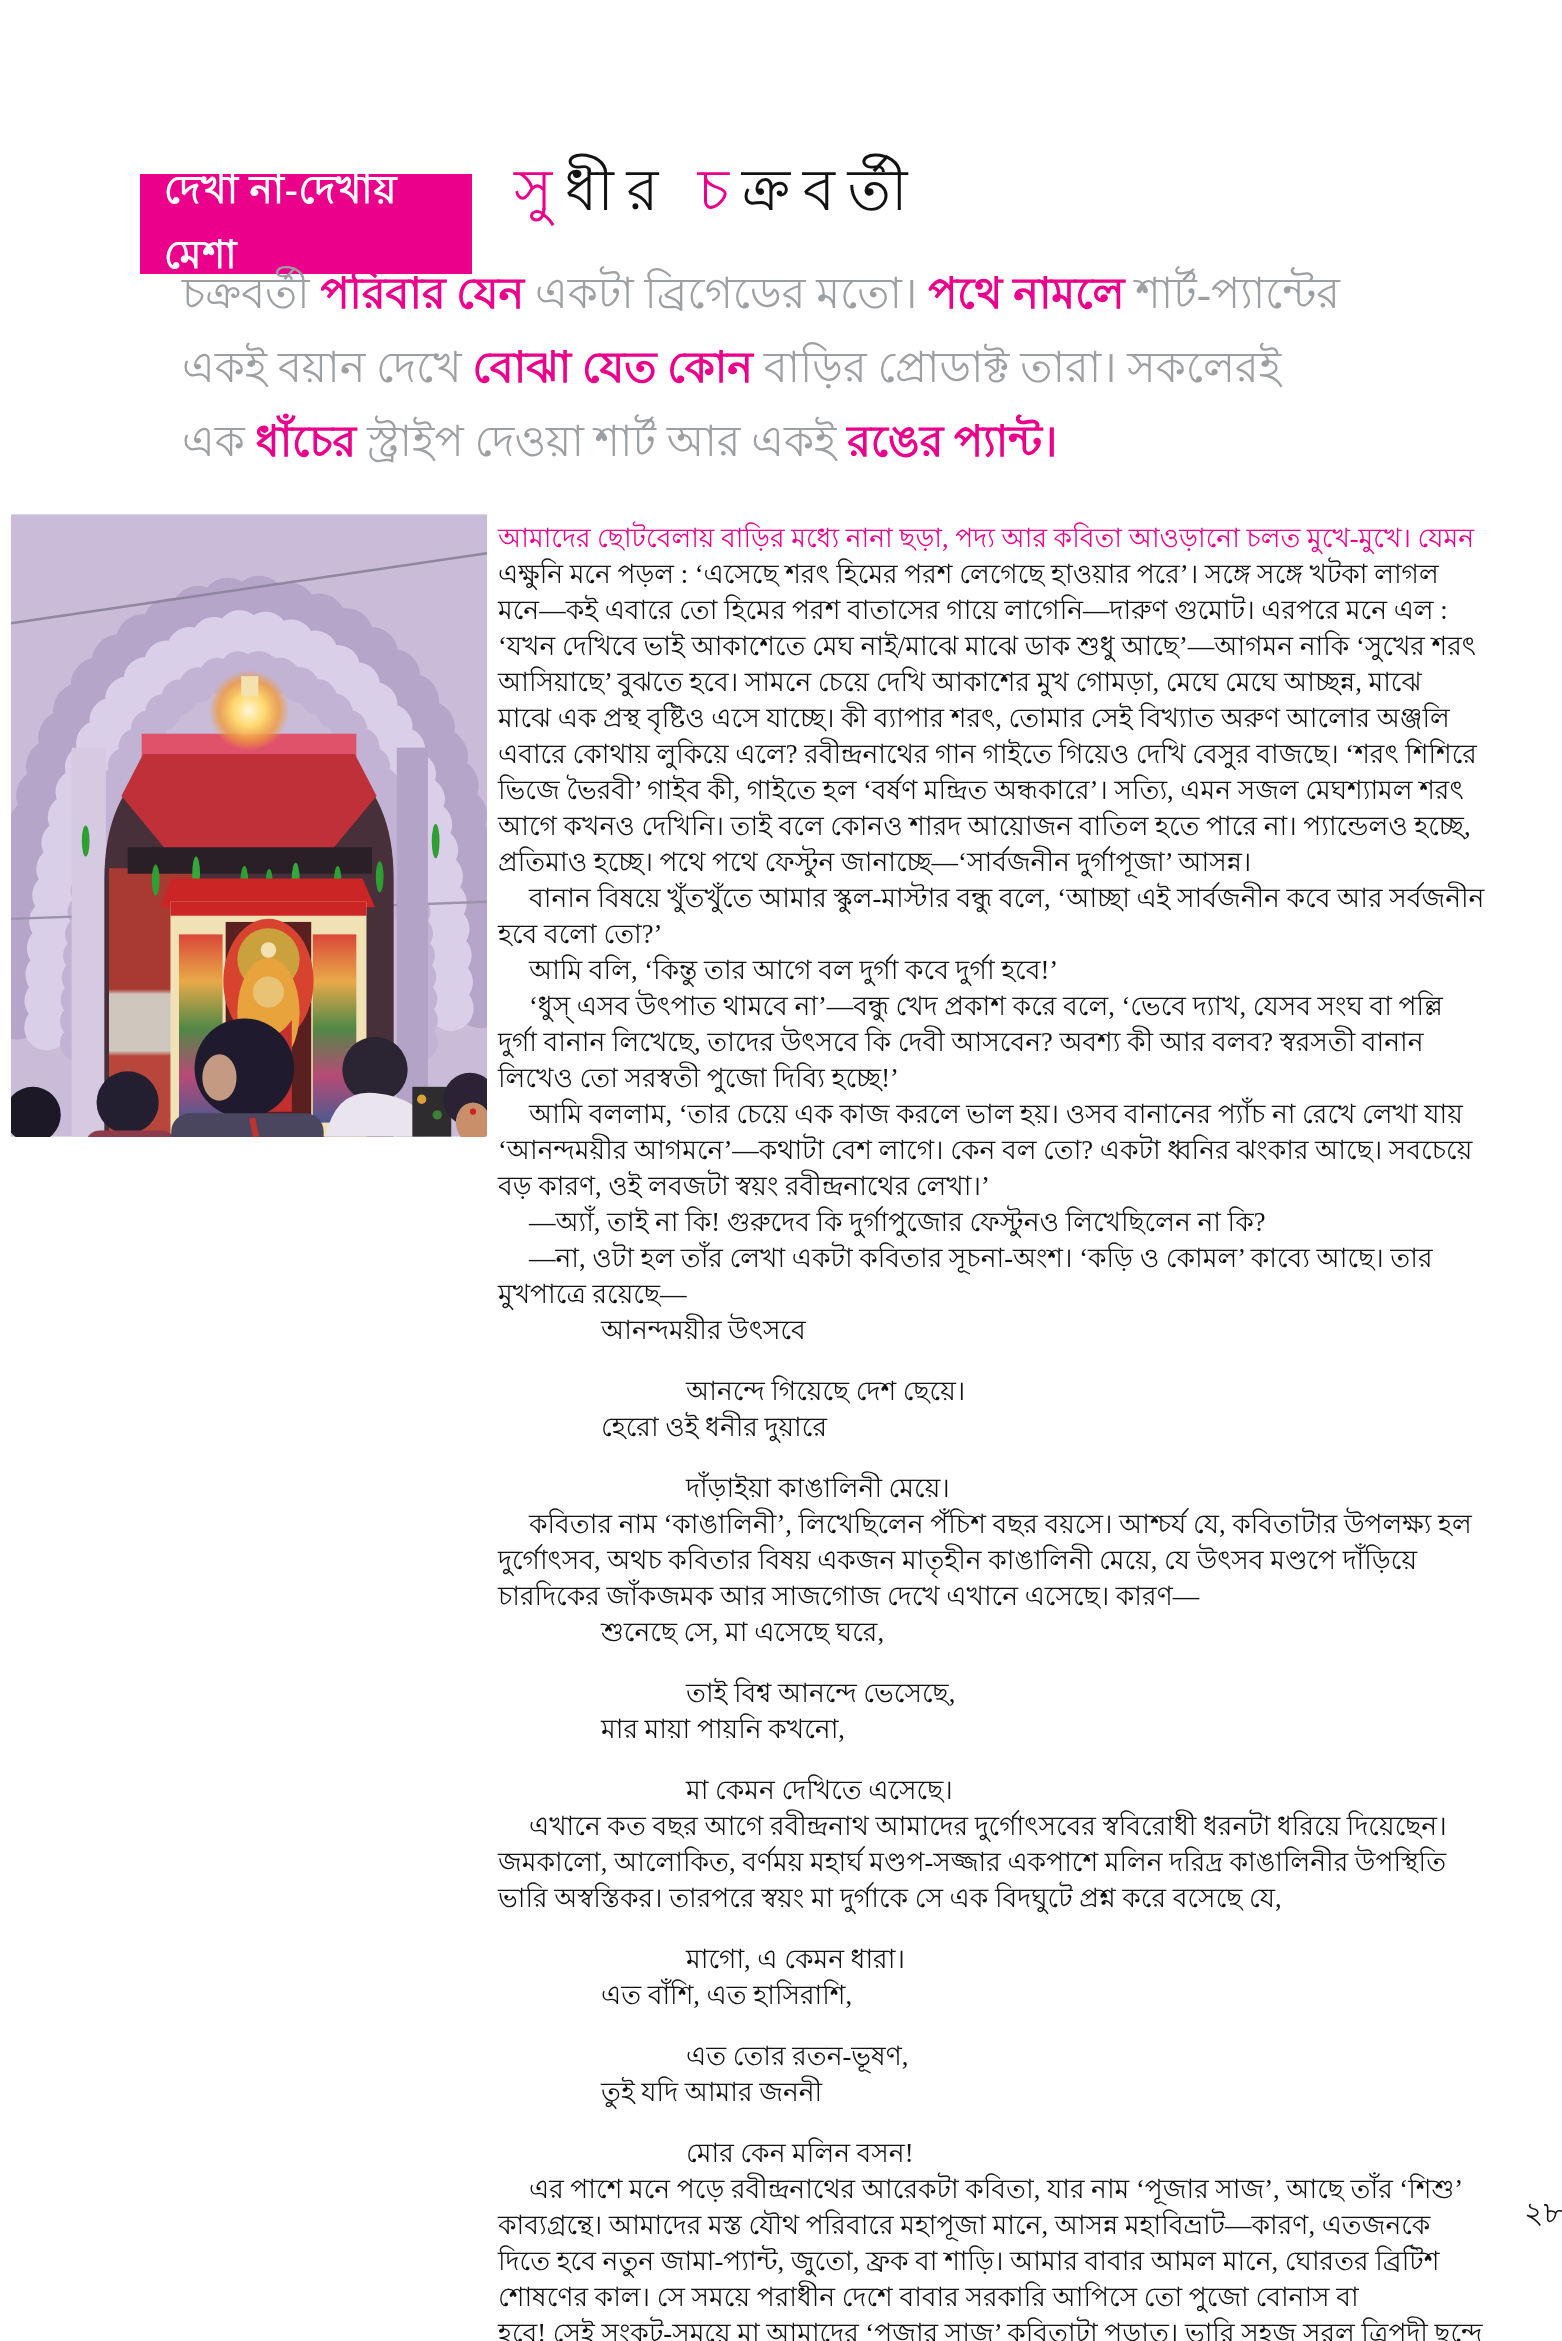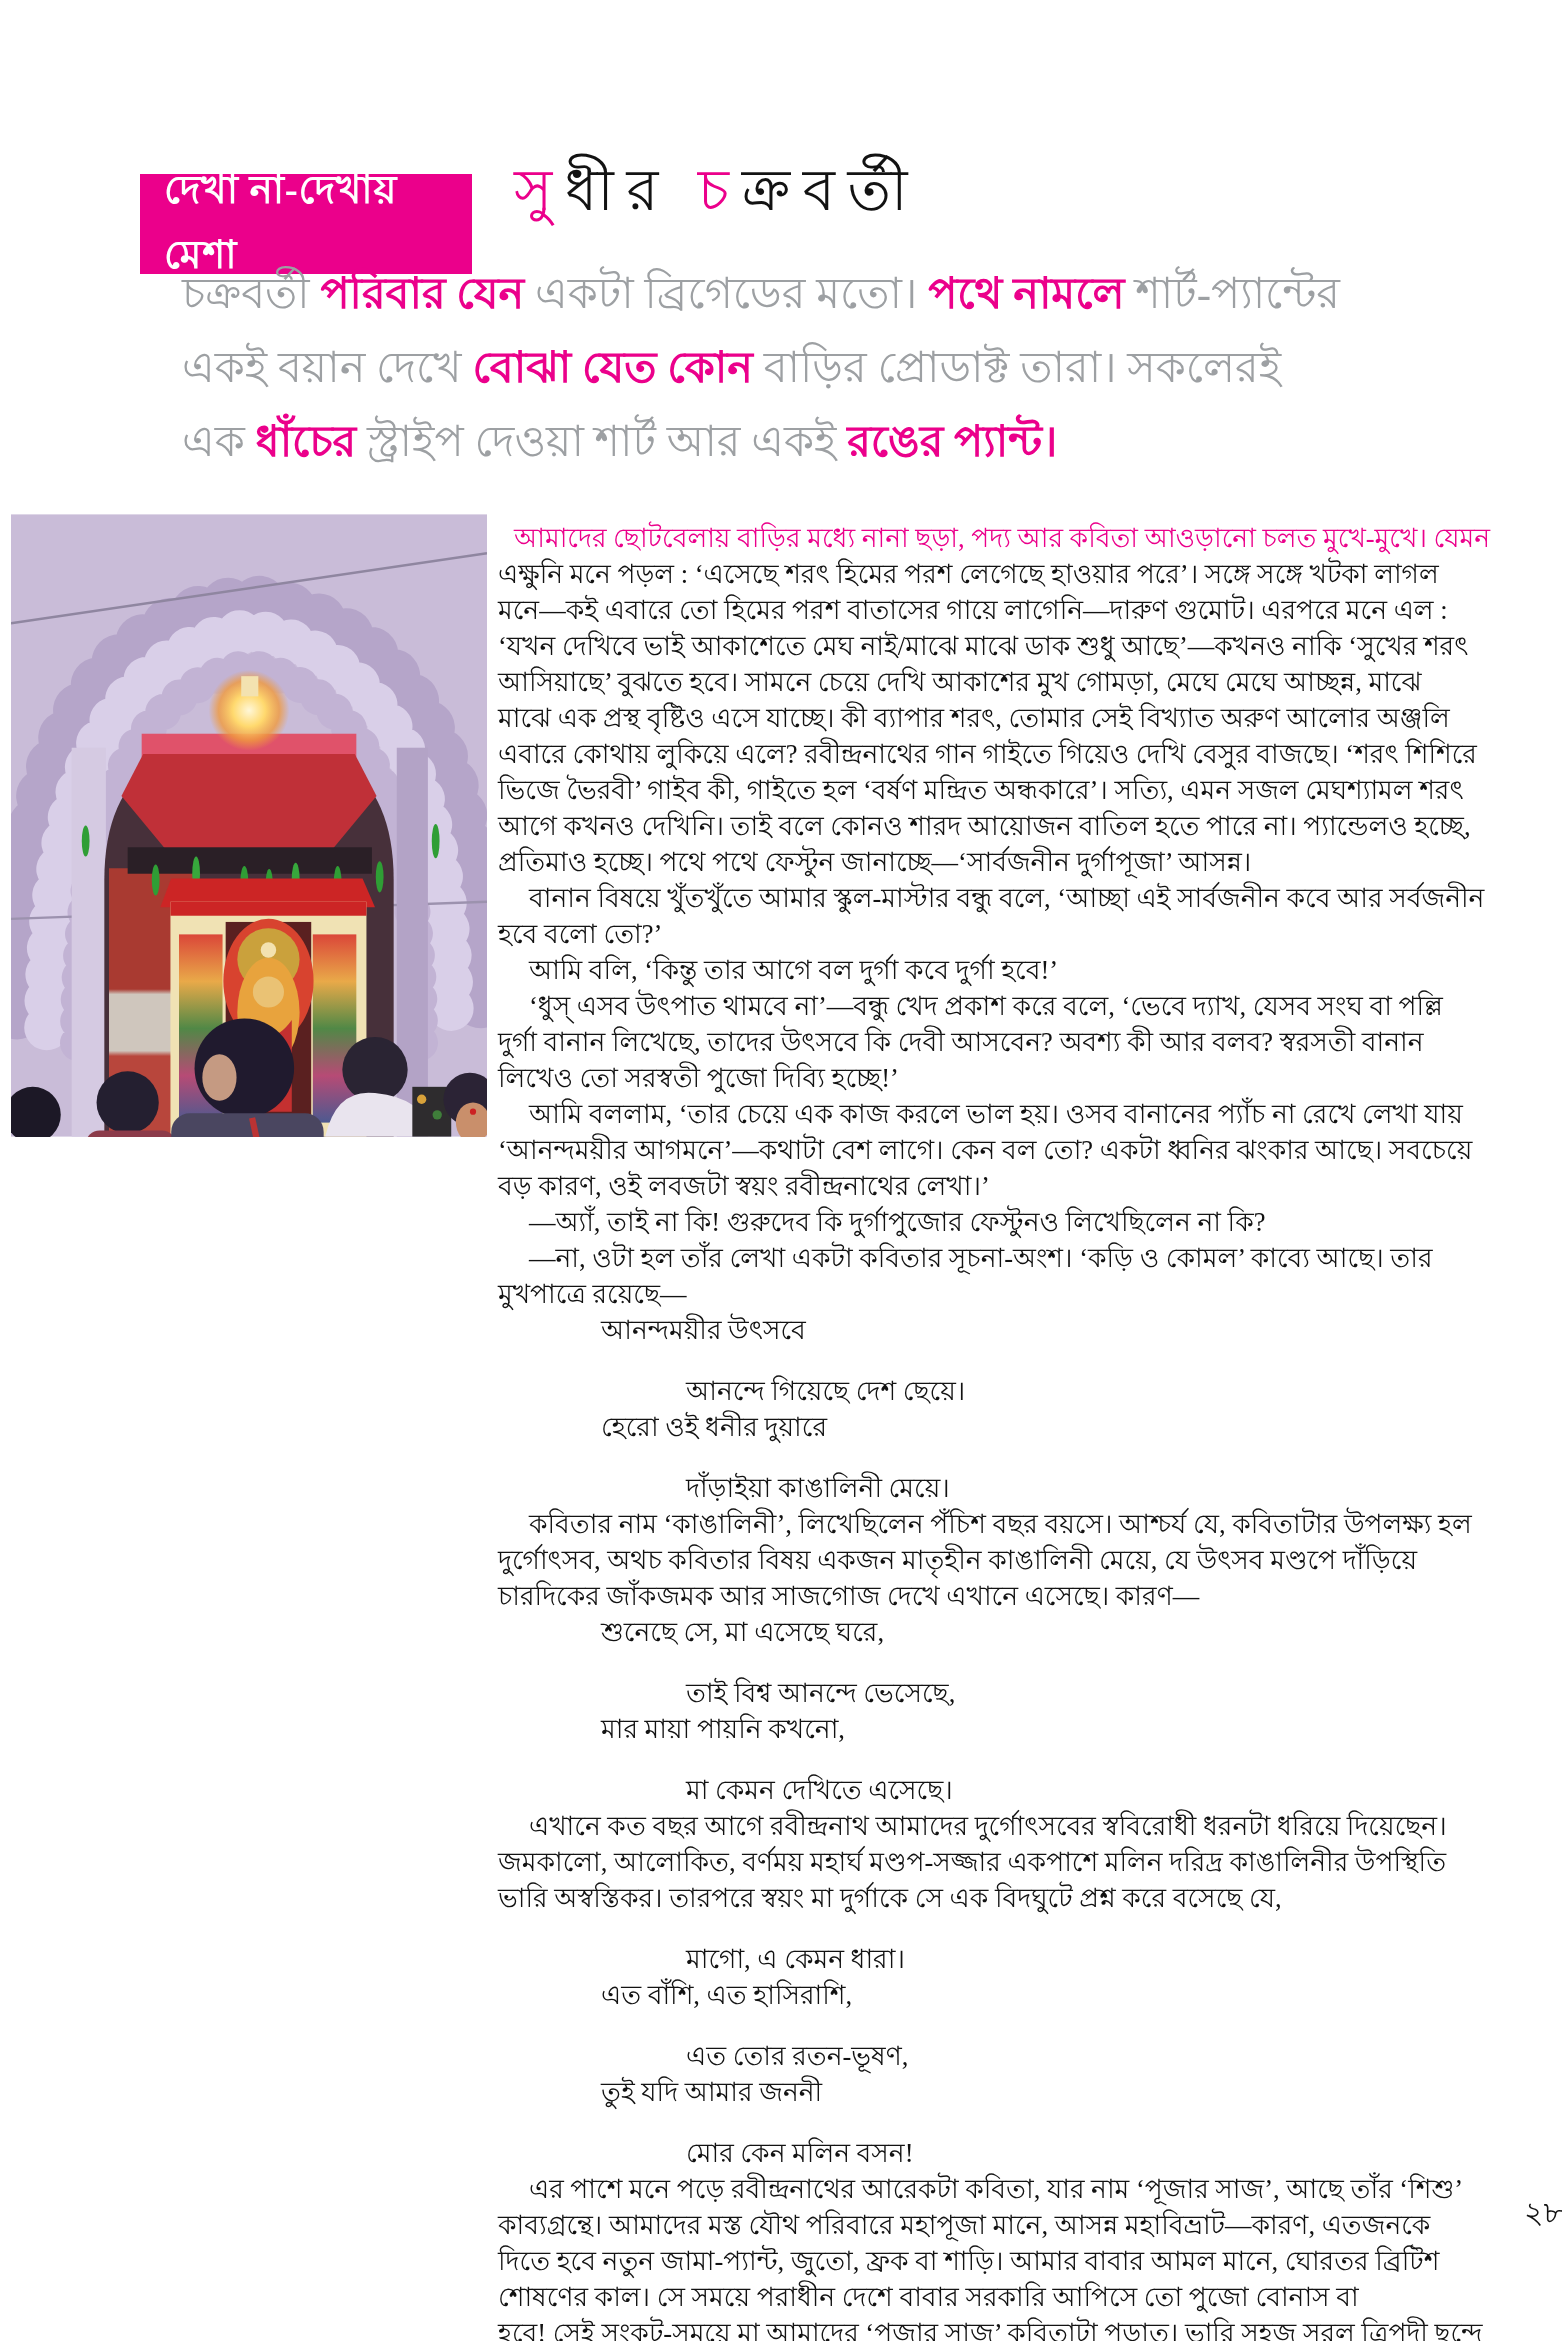--- a/index.html
+++ b/index.html
@@ -32,21 +32,21 @@
   }
   .intro .hl{color:var(--pink);font-weight:700;}
   .photo{
     position:absolute;left:11px;top:514px;width:476px;height:623px;display:block;
   }
   .article{
     position:absolute;left:498px;top:520px;width:979px;
     font-size:26.5px;line-height:36px;color:var(--ink);
   }
   .bl{white-space:nowrap;}
-  .bl.pink{color:var(--pink);margin-left:16px;}
+  .bl.pink{color:var(--pink);}
   .bl.ind{text-indent:31px;}
   .bl.a{padding-left:103px;}
   .bl.b{padding-left:188px;margin-top:25px;}
   .pageno{
     position:absolute;left:0;top:2189px;width:1563px;
     text-align:right;font-size:30px;color:var(--ink);
   }
 </style>
 </head>
 <body>
@@ -148,21 +148,21 @@
     <circle cx="590" cy="752" r="34" fill="#2b2335"></circle>
     <ellipse cx="594" cy="782" rx="22" ry="26" fill="#c98f6b"></ellipse>
     <circle cx="594" cy="768" r="4" fill="#c22"></circle>
   </g>
 </svg>
 
 <main class="article">
     <div class="bl pink">আমাদের ছোটবেলায় বাড়ির মধ্যে নানা ছড়া, পদ্য আর কবিতা আওড়ানো চলত মুখে-মুখে। যেমন</div>
     <div class="bl">এক্ষুনি মনে পড়ল : ‘এসেছে শরৎ হিমের পরশ লেগেছে হাওয়ার পরে’। সঙ্গে সঙ্গে খটকা লাগল</div>
     <div class="bl">মনে—কই এবারে তো হিমের পরশ বাতাসের গায়ে লাগেনি—দারুণ গুমোট। এরপরে মনে এল :</div>
-    <div class="bl">‘যখন দেখিবে ভাই আকাশেতে মেঘ নাই/মাঝে মাঝে ডাক শুধু আছে’—কখনও নাকি ‘সুখের শরৎ</div>
+    <div class="bl">‘যখন দেখিবে ভাই আকাশেতে মেঘ নাই/মাঝে মাঝে ডাক শুধু আছে’—আগমন নাকি ‘সুখের শরৎ</div>
     <div class="bl">আসিয়াছে’ বুঝতে হবে। সামনে চেয়ে দেখি আকাশের মুখ গোমড়া, মেঘে মেঘে আচ্ছন্ন, মাঝে</div>
     <div class="bl">মাঝে এক প্রস্থ বৃষ্টিও এসে যাচ্ছে। কী ব্যাপার শরৎ, তোমার সেই বিখ্যাত অরুণ আলোর অঞ্জলি</div>
     <div class="bl">এবারে কোথায় লুকিয়ে এলে? রবীন্দ্রনাথের গান গাইতে গিয়েও দেখি বেসুর বাজছে। ‘শরৎ শিশিরে</div>
     <div class="bl">ভিজে ভৈরবী’ গাইব কী, গাইতে হল ‘বর্ষণ মন্দ্রিত অন্ধকারে’। সত্যি, এমন সজল মেঘশ্যামল শরৎ</div>
     <div class="bl">আগে কখনও দেখিনি। তাই বলে কোনও শারদ আয়োজন বাতিল হতে পারে না। প্যান্ডেলও হচ্ছে,</div>
     <div class="bl">প্রতিমাও হচ্ছে। পথে পথে ফেস্টুন জানাচ্ছে—‘সার্বজনীন দুর্গাপূজা’ আসন্ন।</div>
     <div class="bl ind">বানান বিষয়ে খুঁতখুঁতে আমার স্কুল-মাস্টার বন্ধু বলে, ‘আচ্ছা এই সার্বজনীন কবে আর সর্বজনীন</div>
     <div class="bl">হবে বলো তো?’</div>
     <div class="bl ind">আমি বলি, ‘কিন্তু তার আগে বল দুর্গা কবে দুর্গা হবে!’</div>
     <div class="bl ind">‘ধুস্ এসব উৎপাত থামবে না’—বন্ধু খেদ প্রকাশ করে বলে, ‘ভেবে দ্যাখ, যেসব সংঘ বা পল্লি</div>

